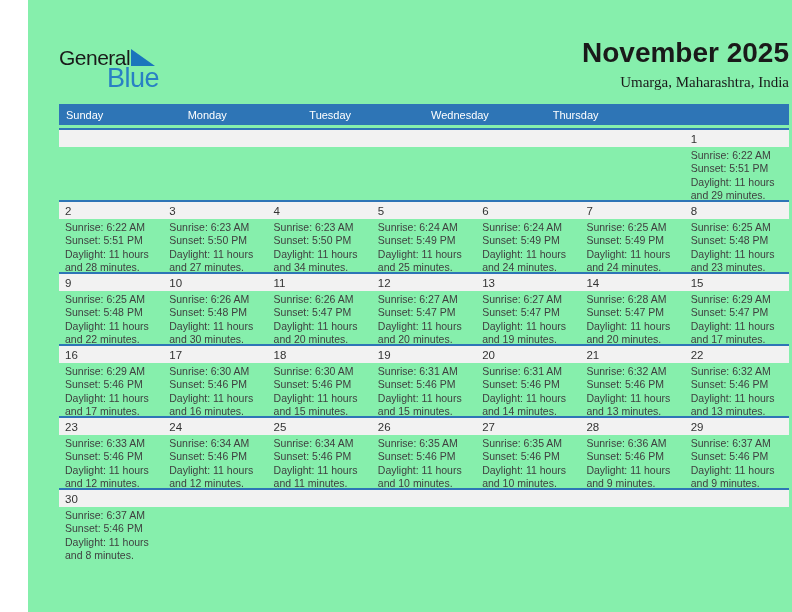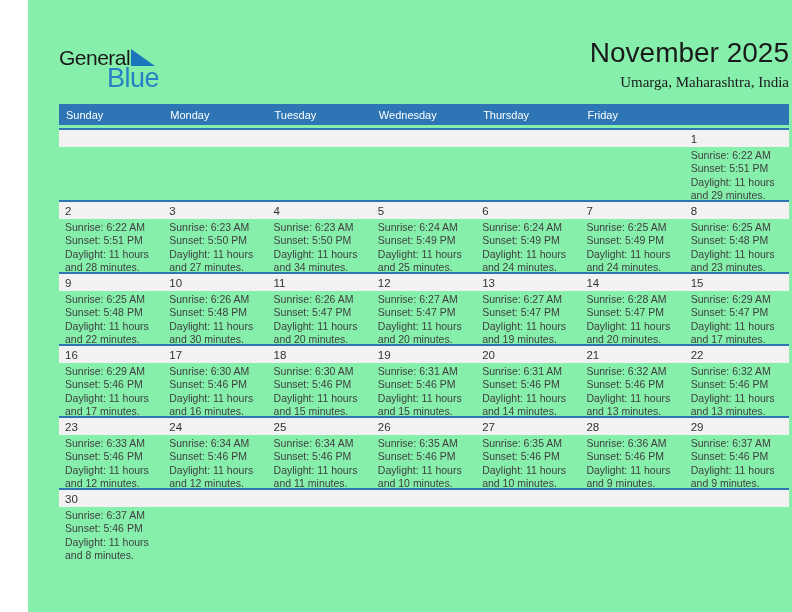--- a/index.html
+++ b/index.html
@@ -48,34 +48,34 @@
     font-size: 27px;
     letter-spacing: -0.5px;
     color: #2980c4;
   }
   .titles {
     text-align: right;
   }
   .main-title {
     margin: 0;
     font-size: 28px;
-    font-weight: normal;
+    font-weight: bold;
     color: #1a1a1a;
     line-height: 1.05;
   }
   .sub-title {
     margin-top: 7px;
     font-size: 15px;
     color: #1a1a1a;
     font-family: Liberation Serif, serif;
   }
   
   .weekday-row {
     display: grid;
-    grid-template-columns: repeat(7, 1fr);
+    grid-template-columns: repeat(6, 1fr);
     margin: 4px 31px 0 31px;
     height: 21px;
     background: #2e75b6;
   }
   .weekday-cell {
     display: flex;
     align-items: center;
     padding-left: 7px;
     font-size: 11px;
     color: #ffffff;
@@ -131,21 +131,20 @@
       <div class="sub-title">Umarga, Maharashtra, India</div>
     </div>
   </div>
 
   <div class="weekday-row">
     <div class="weekday-cell">Sunday</div>
     <div class="weekday-cell">Monday</div>
     <div class="weekday-cell">Tuesday</div>
     <div class="weekday-cell">Wednesday</div>
     <div class="weekday-cell">Thursday</div>
-    <div class="weekday-cell">Friday</div>
   </div>
 
   <div class="calendar-grid">
       <div class="cal-row">
         <div class="cal-cell">
           <div class="day-band"></div>
         </div>
         <div class="cal-cell">
           <div class="day-band"></div>
         </div>

